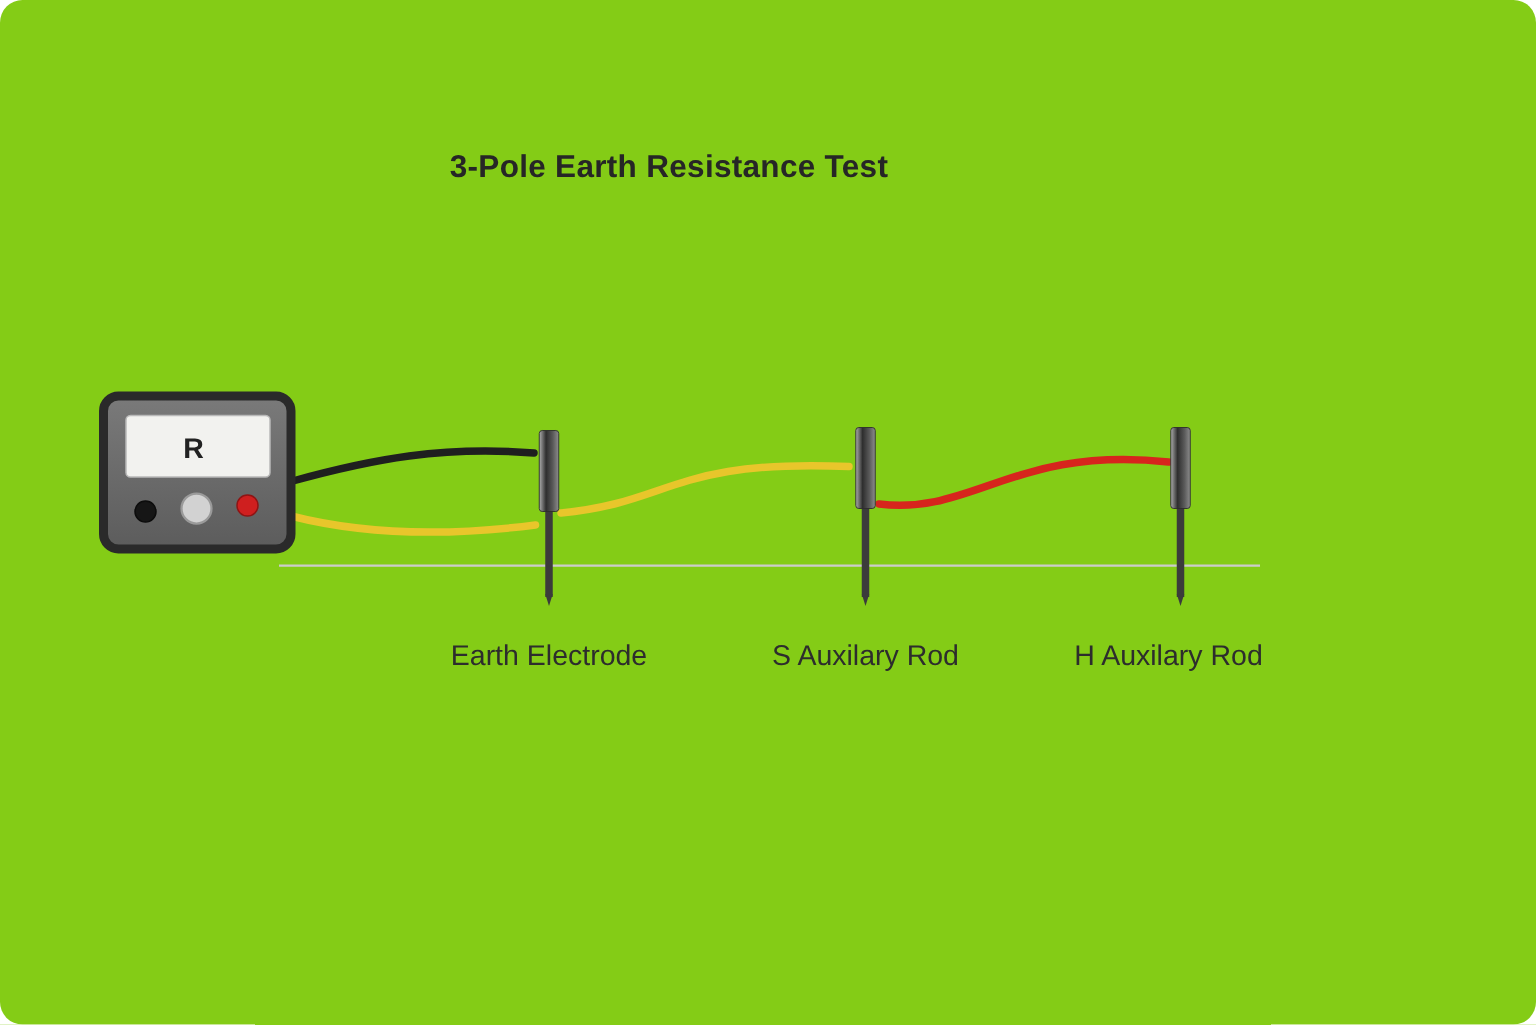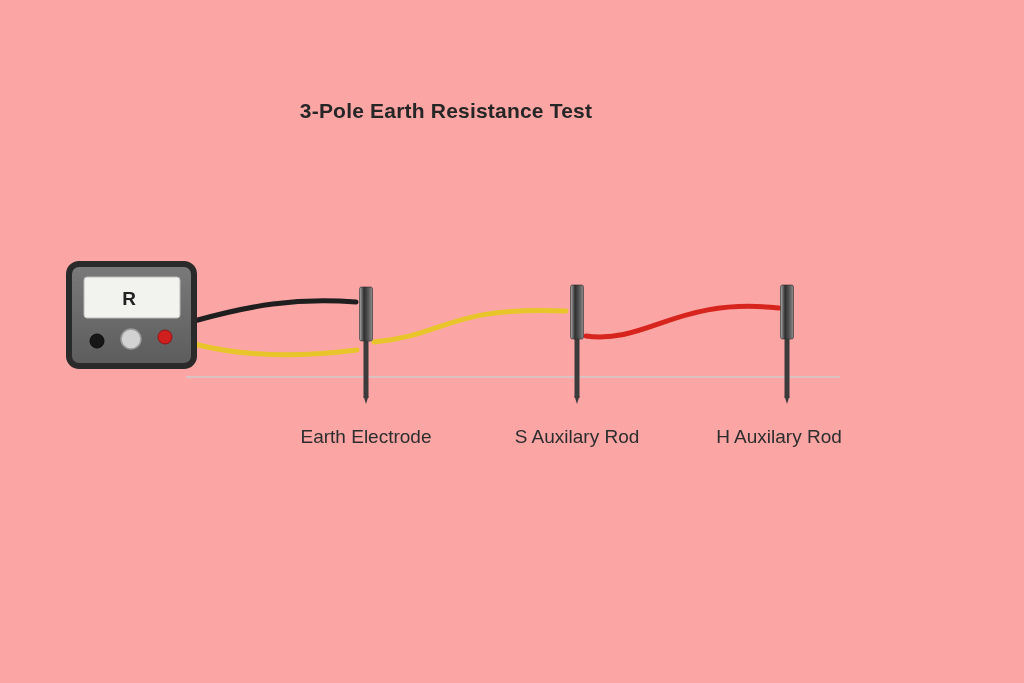--- a/index.html
+++ b/index.html
@@ -5,22 +5,23 @@
   html, body {
     margin: 0;
     padding: 0;
     background: #ffffff;
     font-family: "Liberation Sans", sans-serif;
   }
   .stage {
     position: relative;
     width: 1024px;
     height: 683px;
-    background: #fca5a5;
+    background: #84cc16;
     overflow: hidden;
+    border-radius: 15px;
   }
   svg {
     display: block;
   }
   .diagram-title {
     font-family: "Liberation Sans", sans-serif;
     font-size: 21px;
     font-weight: 600;
     fill: #262626;
     letter-spacing: 0.2px;

